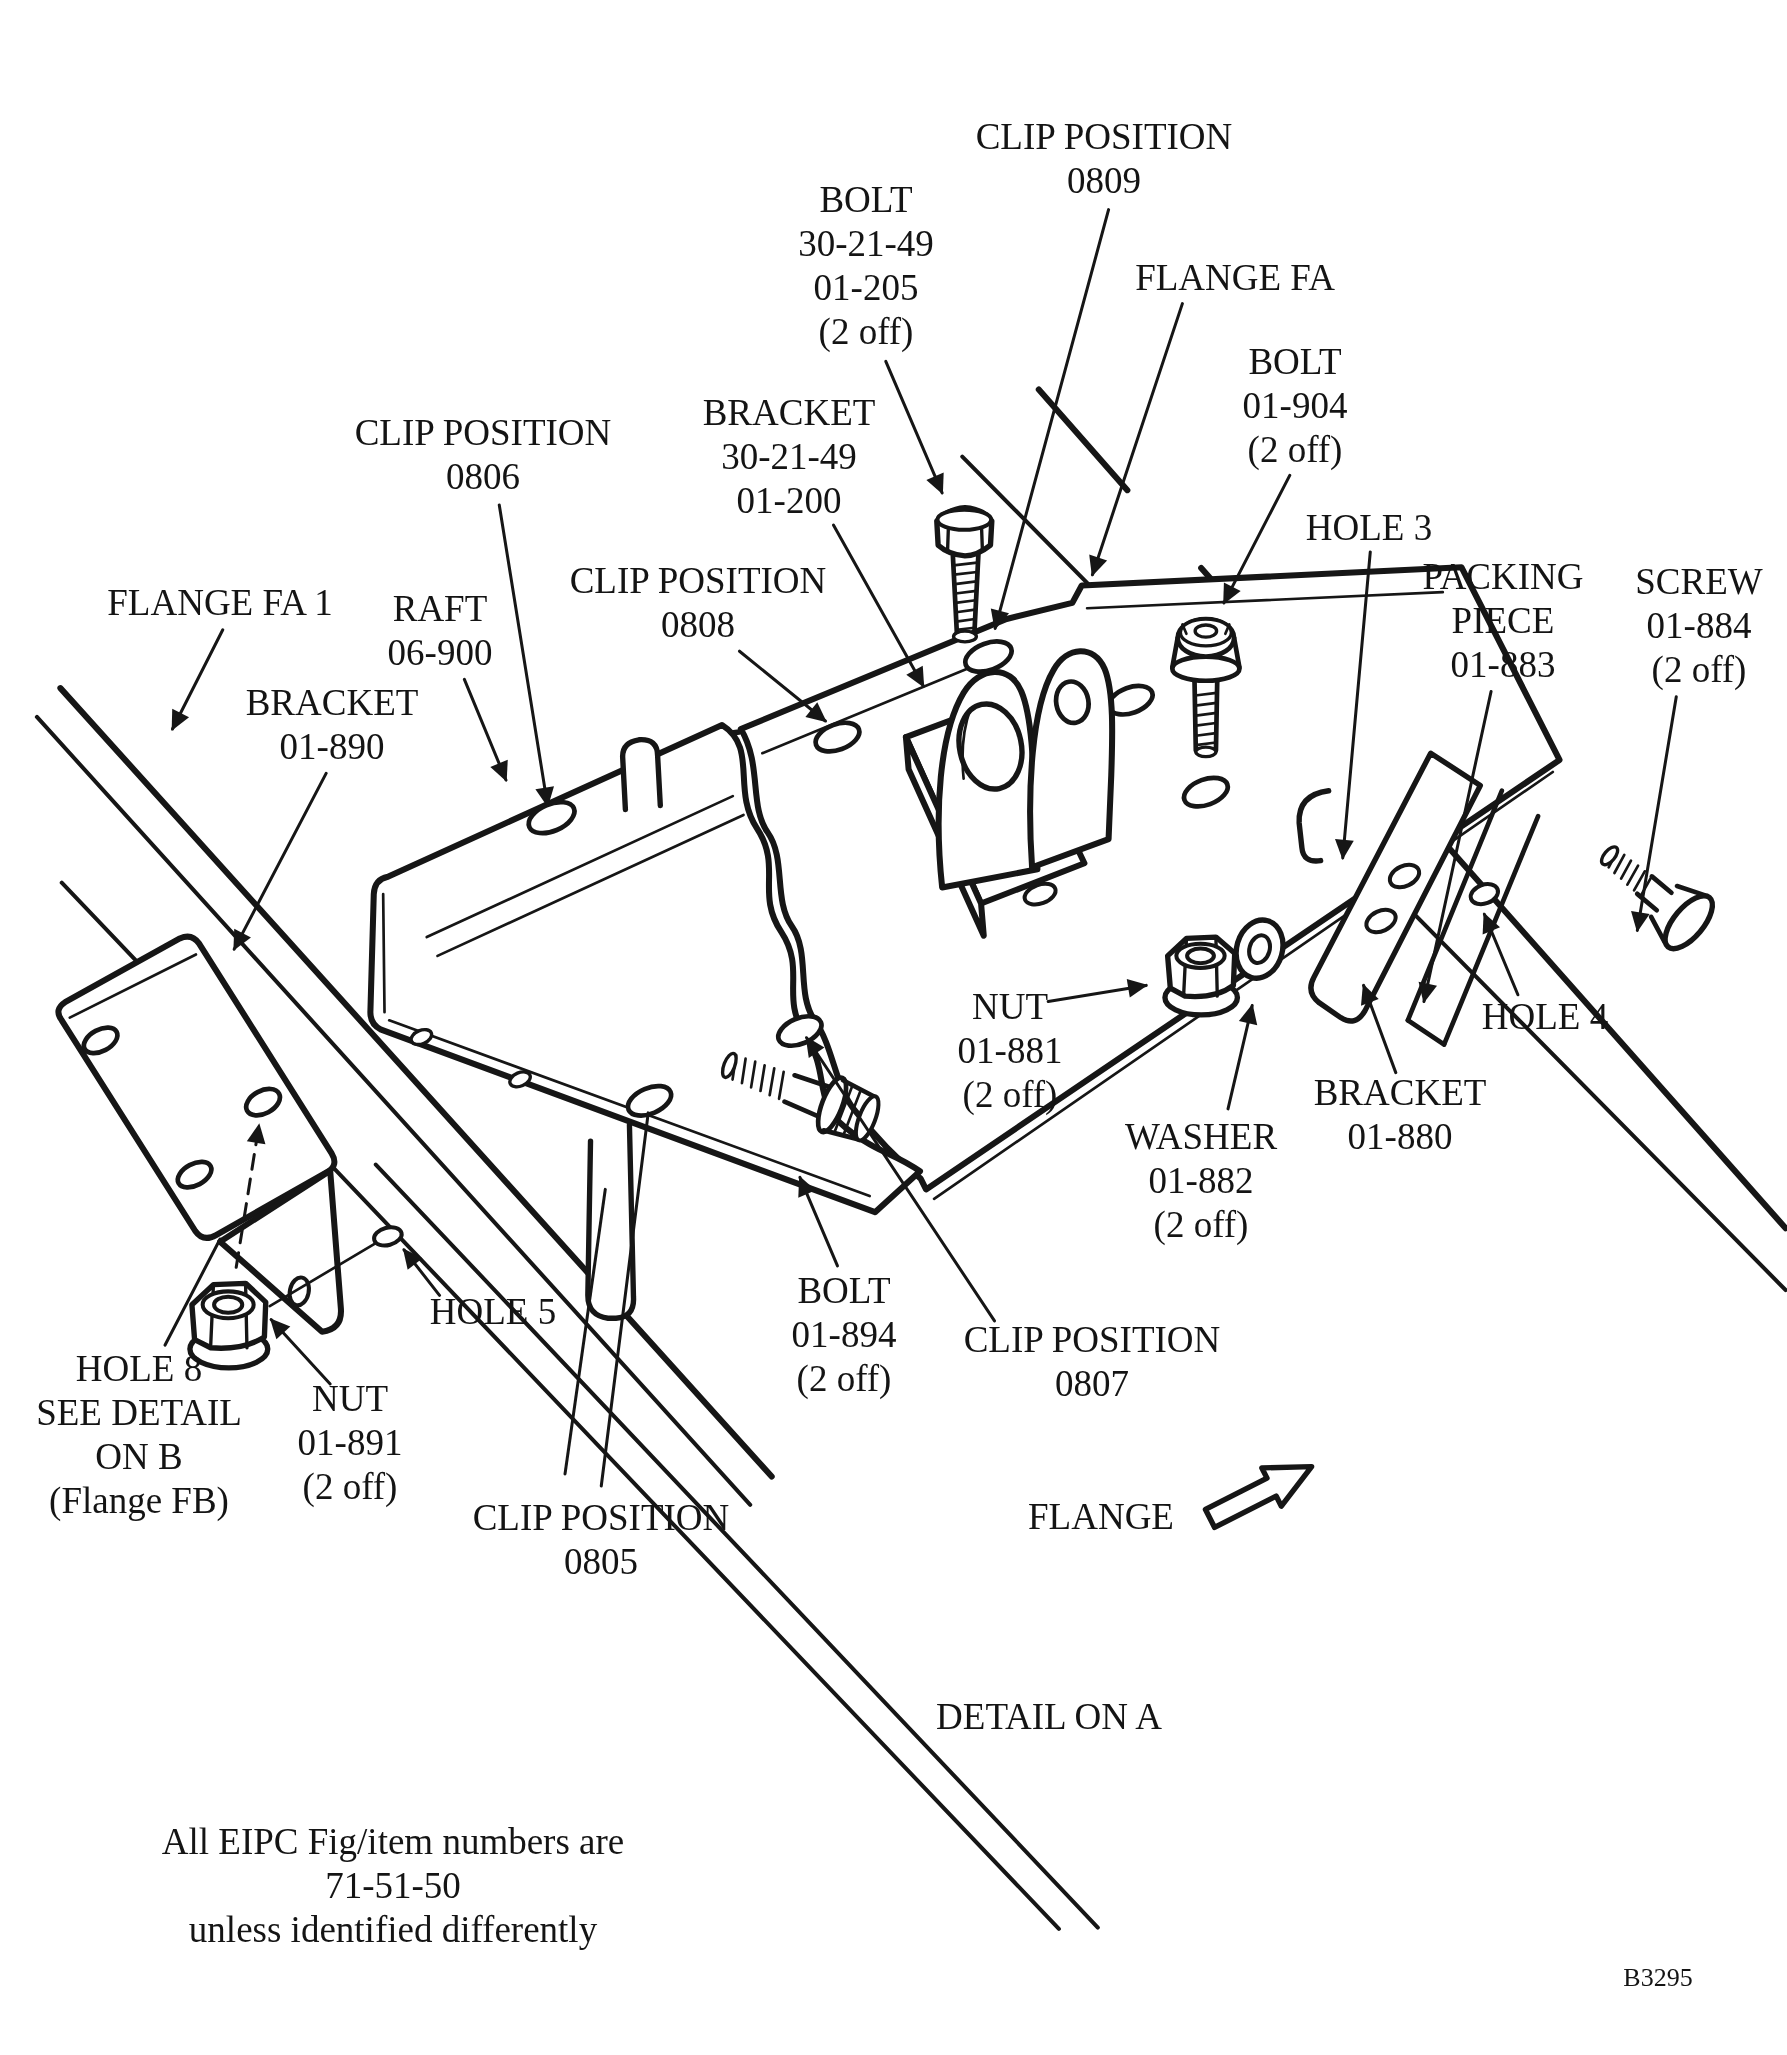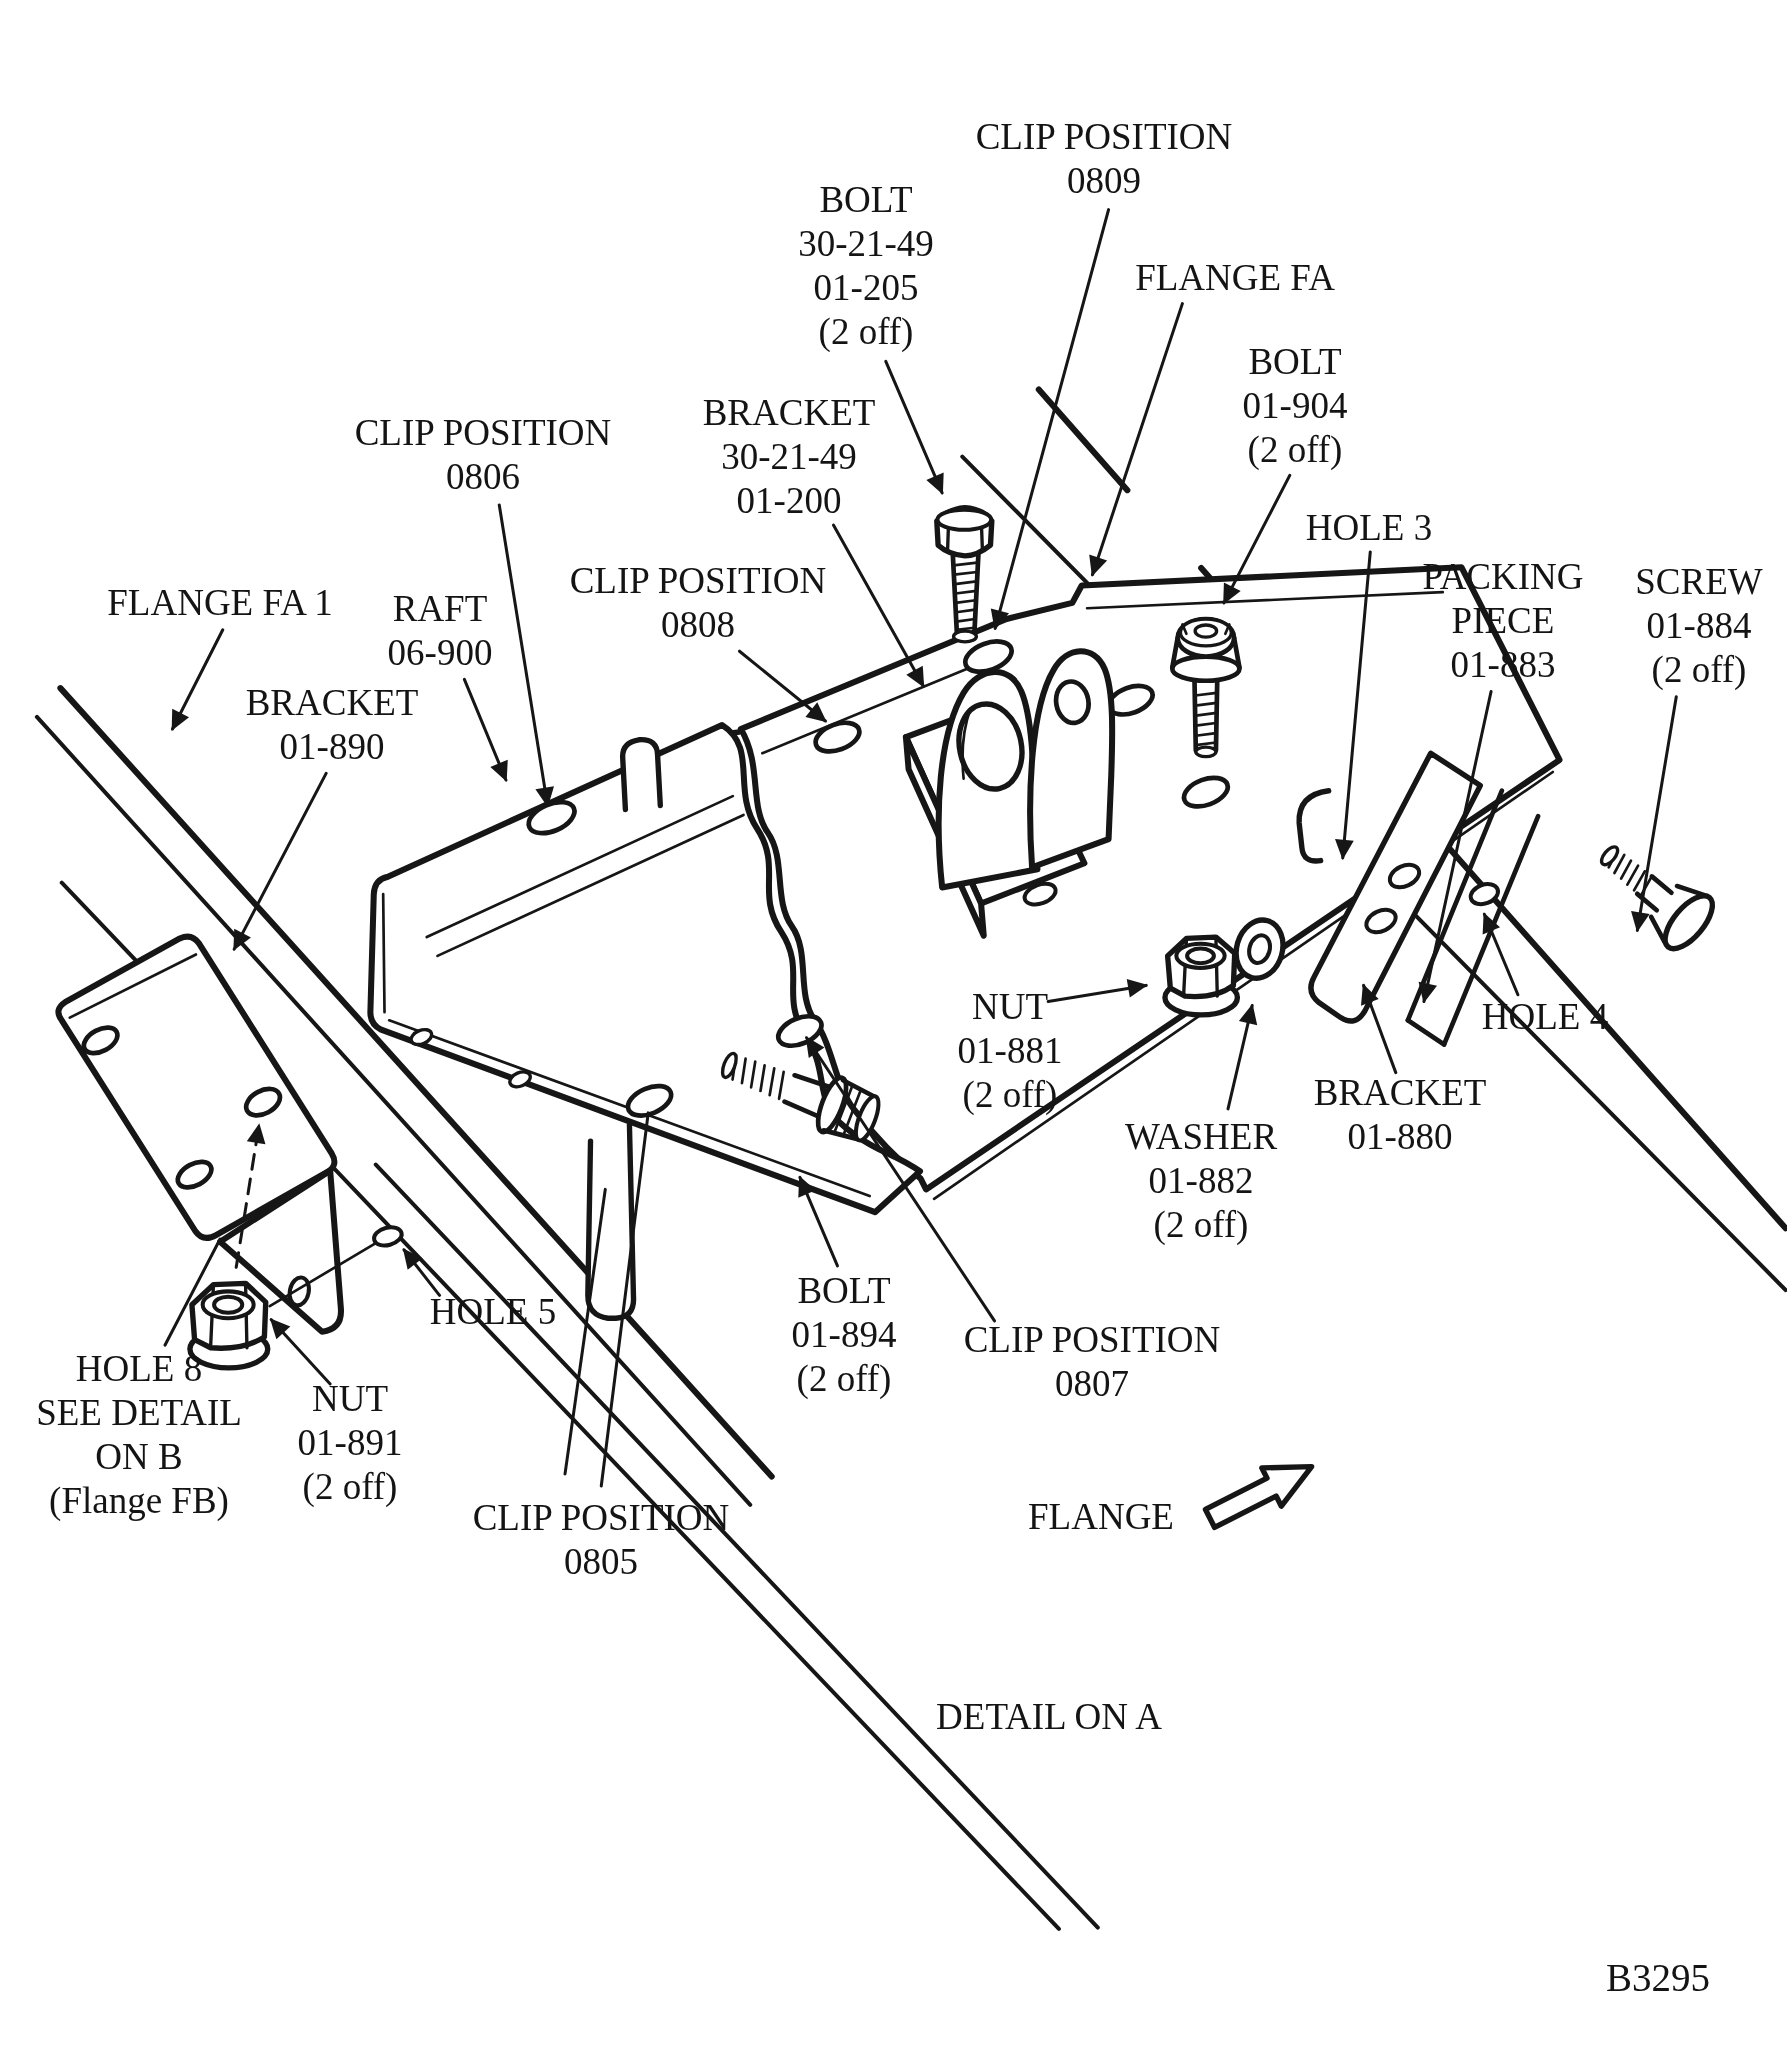--- a/index.html
+++ b/index.html
@@ -1,21 +1,21 @@
 <!DOCTYPE html>
 <html style="font-size:10.7px"><head>
 <meta charset="utf-8">
 <style>
   html,body{margin:0;padding:0;background:#ffffff;}
   #page{position:relative;width:1787px;height:2056px;background:#ffffff;overflow:hidden;
         font-family:"Liberation Sans",sans-serif;color:#161616;}
   #art{position:absolute;left:0;top:0;}
   .lbl{position:absolute;transform:translateX(-50%);text-align:center;
        font-size:37px;line-height:44px;white-space:pre-line;letter-spacing:0px;color:#141414;font-family:Liberation Serif, serif;}
-  .code{font-size:39px;}
+  .code{font-size:26px;}
   svg *{vector-effect:none;}
 </style>
 </head>
 <body>
 
 <div id="page">
 
 <svg id="art" width="1787" height="2056" viewBox="0 0 2663 3063" fill="none" stroke="#161616" stroke-linecap="round" stroke-linejoin="round">
 
   <defs>
@@ -295,15 +295,18 @@
 ON B
 (Flange FB)</div>
   <div class="lbl" style="left:350px;top:1377px">NUT
 01-891
 (2 off)</div>
   <div class="lbl" style="left:601px;top:1496px">CLIP POSITION
 0805</div>
 
   <div class="lbl" style="left:1101px;top:1495px">FLANGE</div>
   <div class="lbl" style="left:1049px;top:1695px">DETAIL ON  A</div>
+  <div class="lbl" style="left:393px;top:1820px">All EIPC Fig/item numbers are
+71-51-50
+unless identified differently</div>
   <div class="lbl code" style="left:1658px;top:1956px">B3295</div>
 </div>
 
 
 </body></html>

